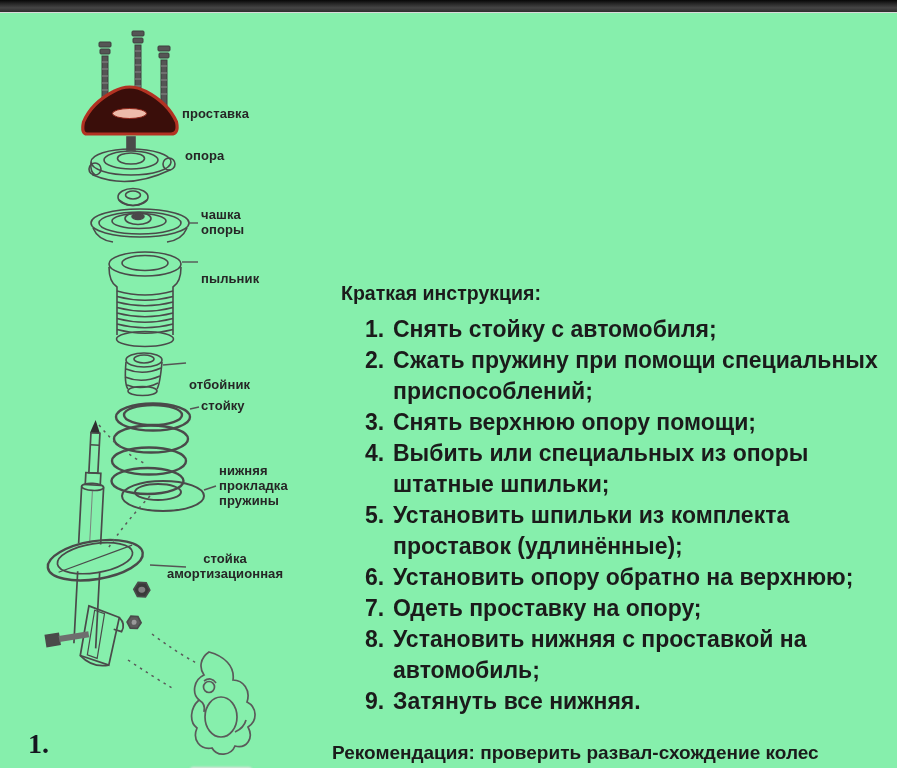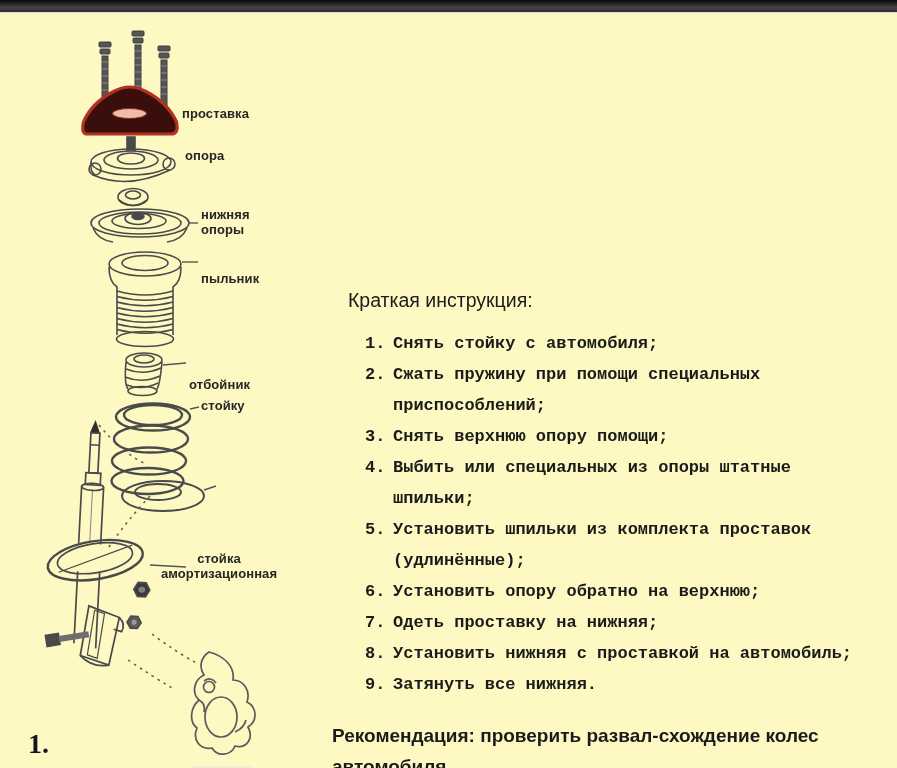--- a/index.html
+++ b/index.html
@@ -1,30 +1,30 @@
 <!DOCTYPE html>
 <html><head>
 <meta charset="utf-8">
 <style>
   html,body{margin:0;padding:0;}
   body{background:#e9e9e9;font-family:"Liberation Sans",sans-serif;}
-  .page{position:relative;width:897px;height:768px;background:#fef9c3;overflow:hidden;}
+  .page{position:relative;width:897px;height:768px;background:#86efac;overflow:hidden;}
   .top-bar{position:absolute;left:0;top:0;width:897px;height:12px;
     background:linear-gradient(180deg,#070707 0%,#262626 30%,#454545 65%,#2d2d2d 100%);
     border-bottom:1px solid #d9d9d9;}
   .diagram{position:absolute;left:0;top:12px;width:340px;height:756px;}
   .diagram svg{position:absolute;left:0;top:0;}
   .part-label{position:absolute;font-size:13px;font-weight:bold;color:#262626;
     line-height:15px;white-space:pre-line;letter-spacing:.1px;}
   .part-label.center{text-align:center;}
   .instructions{position:absolute;left:332px;top:272px;width:549px;color:#1b1b1b;}
-  .instructions h2{margin:16px;font-size:19.5px;line-height:24px;font-weight:normal;}
+  .instructions h2{margin:9px;font-size:19.5px;line-height:24px;font-weight:bold;}
   .steps{margin:8px 0 0 33px;padding:0;list-style:none;counter-reset:step;}
-  .steps li{position:relative;padding-left:28px;font-size:17px;font-weight:bold;
-    line-height:31px;counter-increment:step;font-family:Liberation Mono, monospace;}
+  .steps li{position:relative;padding-left:28px;font-size:23px;font-weight:bold;
+    line-height:31px;counter-increment:step;}
   .steps li::before{content:counter(step) ".";position:absolute;left:0;top:0;}
   .recommendation{margin:20px 0 4px 0;font-size:19px;font-weight:bold;line-height:31px;}
   .page-number{position:absolute;left:28px;top:728px;font-family:"Liberation Serif",serif;
     font-size:28px;font-weight:bold;color:#15151f;}
   .watermark{position:absolute;left:190px;top:755px;width:62px;height:6px;
     background:#e2e2e0;border-radius:3px;filter:blur(1px);}
 </style>
 </head>
 <body>
 
@@ -198,40 +198,43 @@
         <line x1="182" y1="250" x2="198" y2="250"></line>
         <line x1="163" y1="353" x2="186" y2="351"></line>
         <line x1="190" y1="397" x2="199" y2="395"></line>
         <line x1="204" y1="478" x2="216" y2="474"></line>
         <line x1="150" y1="553" x2="186" y2="555"></line>
       </g>
     </svg>
 
     <div class="part-label" style="left:182px;top:94px">проставка</div>
     <div class="part-label" style="left:185px;top:136px">опора</div>
-    <div class="part-label" style="left:201px;top:195px">нижняя
+    <div class="part-label" style="left:201px;top:195px">чашка
 опоры</div>
     <div class="part-label" style="left:201px;top:259px">пыльник</div>
     <div class="part-label" style="left:189px;top:365px">отбойник</div>
     <div class="part-label" style="left:201px;top:386px">стойку</div>
-    <div class="part-label center" style="left:149px;top:539px;width:140px">стойка
+    <div class="part-label" style="left:219px;top:451px">нижняя
+прокладка
+пружины</div>
+    <div class="part-label center" style="left:155px;top:539px;width:140px">стойка
 амортизационная</div>
     <div class="watermark"></div>
   </div>
 
   <div class="instructions">
     <h2>Краткая инструкция:</h2>
     <ol class="steps">
       <li>Снять стойку с автомобиля;</li>
       <li>Сжать пружину при помощи специальных приспособлений;</li>
       <li>Снять верхнюю опору помощи;</li>
       <li>Выбить или специальных из опоры штатные шпильки;</li>
       <li>Установить шпильки из комплекта проставок (удлинённые);</li>
       <li>Установить опору обратно на верхнюю;</li>
-      <li>Одеть проставку на нижняя;</li>
+      <li>Одеть проставку на опору;</li>
       <li>Установить нижняя  с проставкой на автомобиль;</li>
       <li>Затянуть все нижняя.</li>
     </ol>
     <p class="recommendation">Рекомендация: проверить развал-схождение колес автомобиля.</p>
   </div>
 
   <div class="page-number">1.</div>
 </div>
 
 </body></html>

